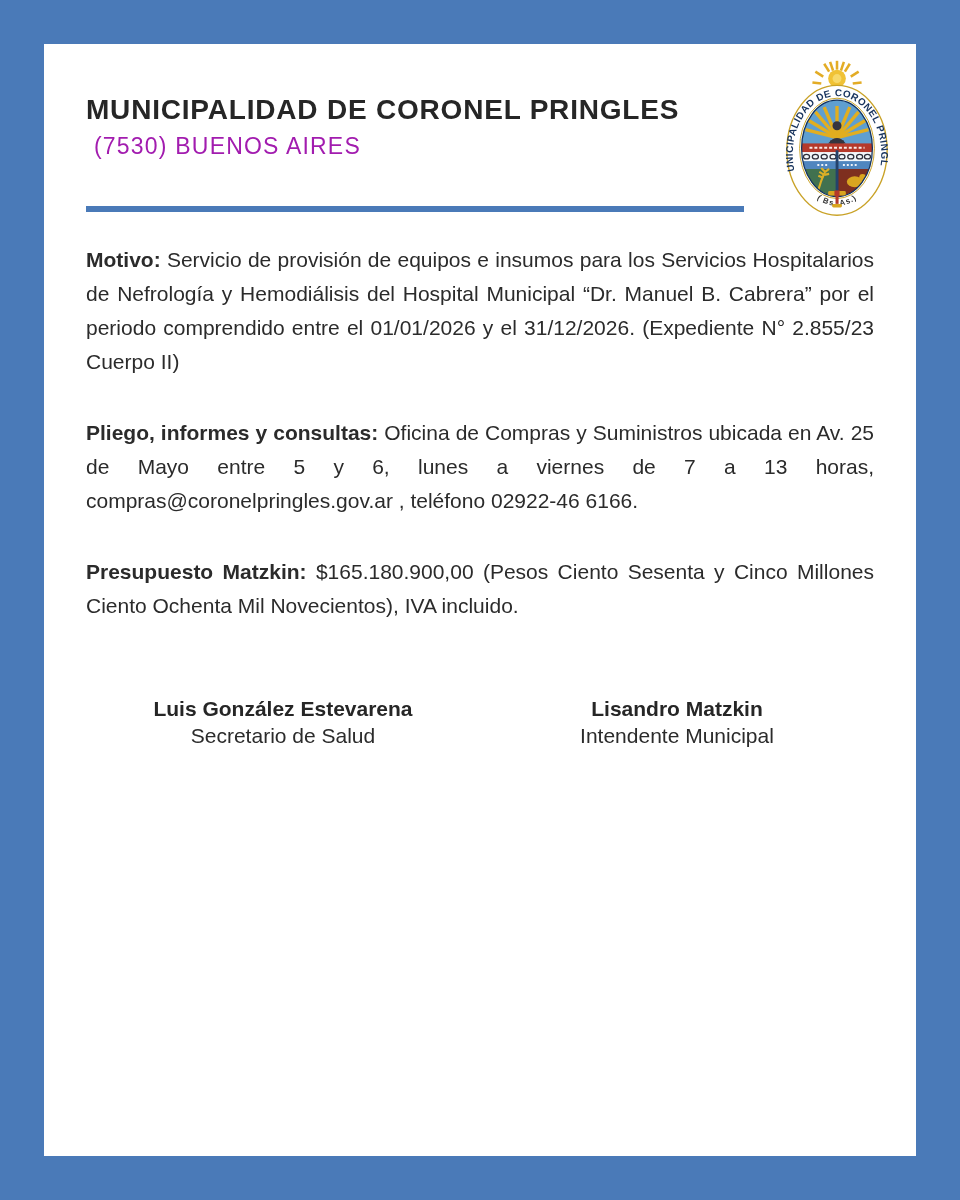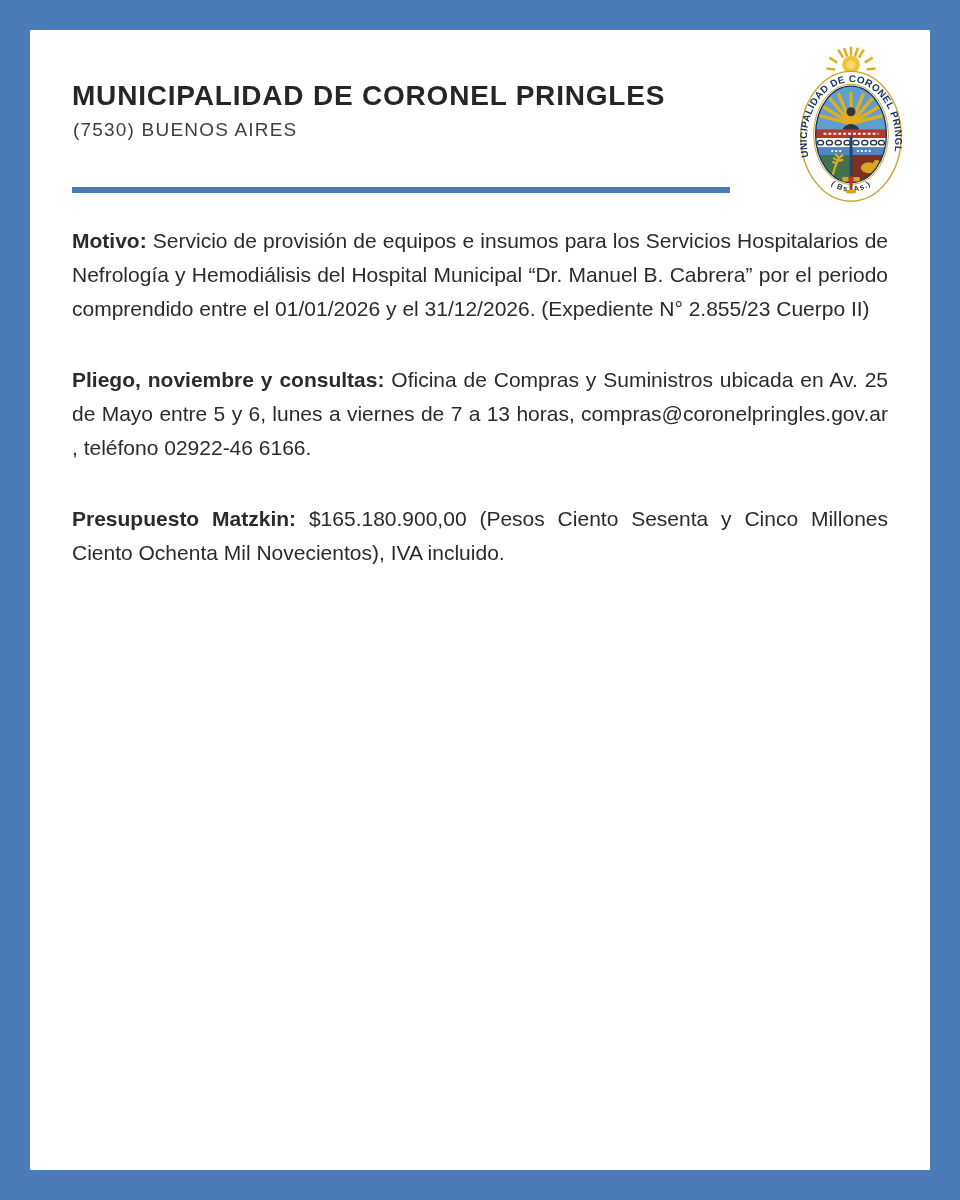--- a/index.html
+++ b/index.html
@@ -1,33 +1,33 @@
 <!DOCTYPE html>
 <html><head>
 <meta charset="utf-8">
 <style>
   html, body { margin: 0; padding: 0; background: #ffffff; }
   .page {
     width: 960px; height: 1200px; box-sizing: border-box;
-    background: #4a7ab8; padding: 30px;
+    background: #4a7ab8; padding: 44px;
     font-family: "Liberation Sans", sans-serif;
   }
   .card {
     position: relative; background: #ffffff;
     width: 100%; height: 100%; box-sizing: border-box;
     padding: 50px 42px 0 42px; color: #2b2b2b; overflow: hidden;
   }
   
   .hdr-title {
     margin: 0; font-size: 28px; font-weight: 700; letter-spacing: 0.8px;
     color: #262626;
   }
   .hdr-sub {
-    margin: 7px 0 0 1px; font-size: 19px; font-weight: 400;
-    letter-spacing: 1.2px; color: #404040;
+    margin: 7px 0 0 8px; font-size: 23px; font-weight: 400;
+    letter-spacing: 1.2px; color: #a21caf;
   }
   .rule {
     border: none; height: 6px; background: #4a7ab8;
     width: 658px; margin: 46px 0 0 0;
   }
   .crest { position: absolute; top: 12px; right: 20px; width: 118px; height: 164px; }
   
   .notice-title {
     margin: 66px 0 0 0; color: #4a7ab8; font-size: 42px; font-weight: 700;
     line-height: 1.17; letter-spacing: 0.5px;
@@ -151,20 +151,30 @@
         <rect x="58.5" y="141" width="3.1" height="8.5" fill="#b5392b"></rect>
         <rect x="55" y="149.5" width="10" height="3.6" rx="1.4" fill="#d9a520"></rect>
       </g>
     </svg>
 
     <hr class="rule">
 
 
     <div class="body-copy">
       <p><span class="p-label">Motivo:</span><span> Servicio de provisión de equipos e insumos para los Servicios Hospitalarios de Nefrología y Hemodiálisis del Hospital Municipal “Dr. Manuel B. Cabrera” por el periodo comprendido entre el 01/01/2026 y el 31/12/2026. (Expediente N° 2.855/23  Cuerpo II)</span></p>
-      <p><span class="p-label">Pliego, noviembre y consultas:</span><span> Oficina de Compras y Suministros ubicada en Av. 25 de Mayo entre 5 y 6, lunes a viernes de 7 a 13 horas, compras@coronelpringles.gov.ar , teléfono 02922-46 6166.</span></p>
+      <p><span class="p-label">Pliego, informes y consultas:</span><span> Oficina de Compras y Suministros ubicada en Av. 25 de Mayo entre 5 y 6, lunes a viernes de 7 a 13 horas, compras@coronelpringles.gov.ar , teléfono 02922-46 6166.</span></p>
       <p><span class="p-label">Presupuesto Matzkin:</span><span> $165.180.900,00 (Pesos Ciento Sesenta y Cinco Millones Ciento Ochenta Mil Novecientos), IVA incluido.</span></p>
     </div>
 
+    <div class="signatures">
+      <div class="sig">
+        <div class="sig-name">Luis González Estevarena</div>
+        <div class="sig-role">Secretario de Salud</div>
+      </div>
+      <div class="sig">
+        <div class="sig-name">Lisandro Matzkin</div>
+        <div class="sig-role">Intendente Municipal</div>
+      </div>
+    </div>
 
 
   </div>
 </div>
 
 </body></html>

